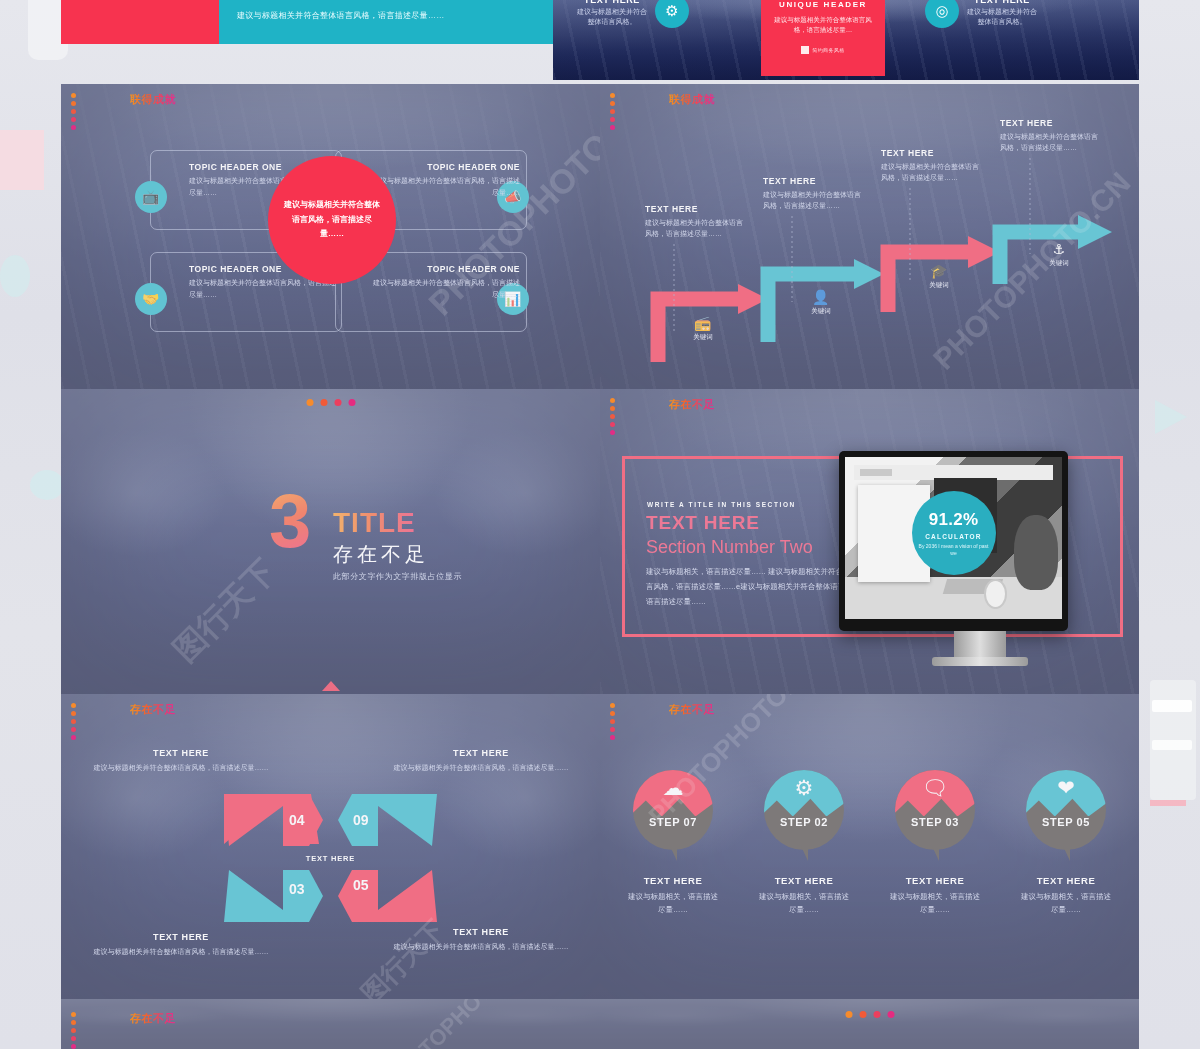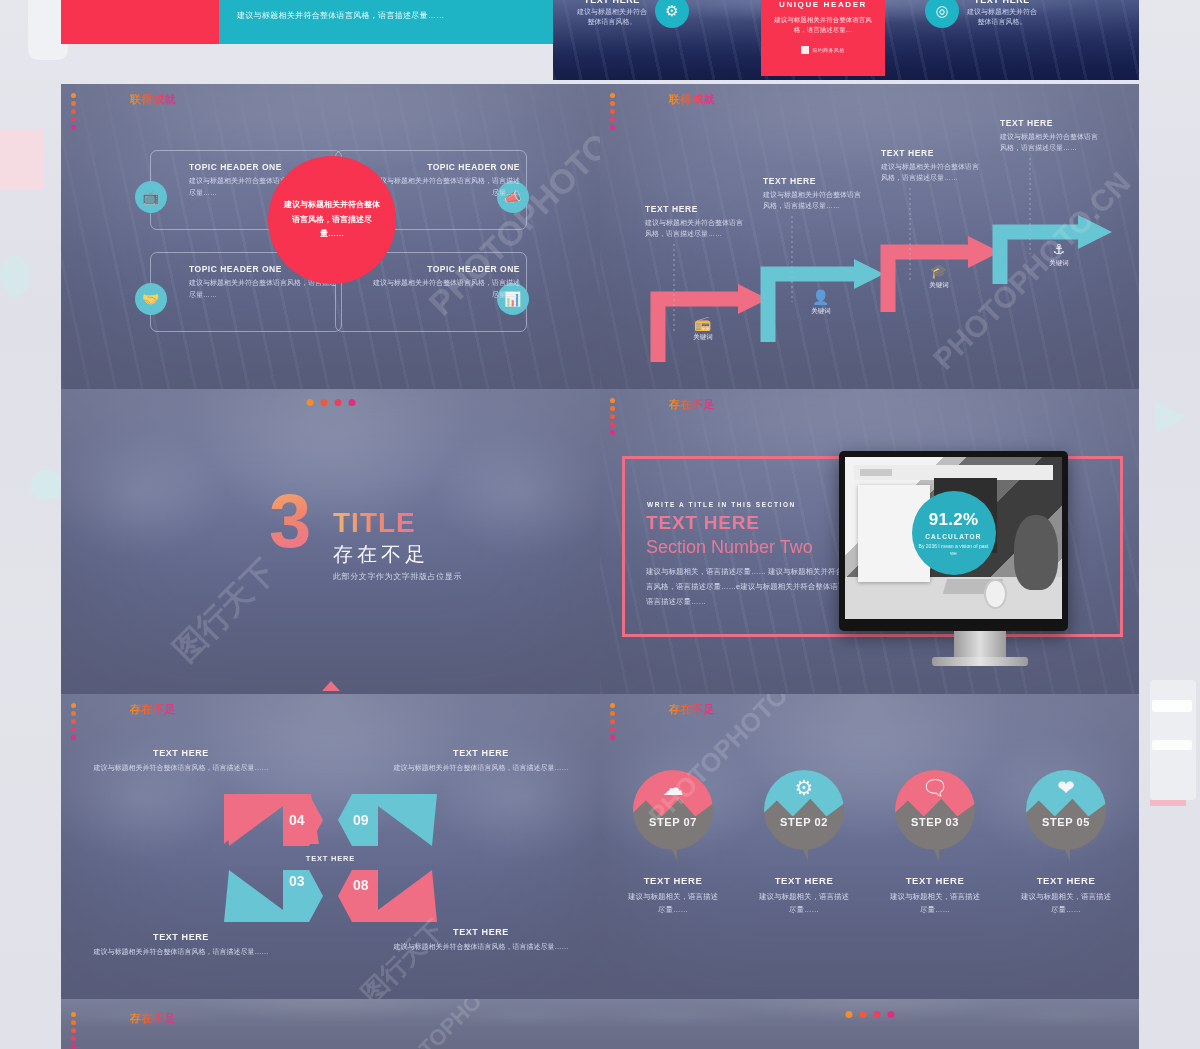--- a/index.html
+++ b/index.html
@@ -471,22 +471,22 @@
 
         <path d="M163 228 L248 228 L248 176 L222 176 L222 216 L168 176 Z" fill="#29b6c8"></path>
         <path d="M248 228 L262 202 L248 176 Z" fill="#29b6c8"></path>
 
         <path d="M376 228 L291 228 L291 176 L317 176 L317 216 L371 176 Z" fill="#f7334f"></path>
         <path d="M291 228 L277 202 L291 176 Z" fill="#f7334f"></path>
       </svg>
 
       <div class="xnum" style="left:228px;top:118px;">04</div>
       <div class="xnum" style="left:292px;top:118px;">09</div>
-      <div class="xnum" style="left:228px;top:179px;">03</div>
-      <div class="xnum" style="left:292px;top:183px;">08</div>
+      <div class="xnum" style="left:228px;top:187px;">03</div>
+      <div class="xnum" style="left:292px;top:183px;">05</div>
 
       <div class="xlabel">TEXT HERE</div>
 
       <div class="xtxt" style="left:15px;top:54px;">
         <div class="xh">TEXT HERE</div>
         <div class="xp">建议与标题相关并符合整体语言风格，语言描述尽量……</div>
       </div>
       <div class="xtxt" style="left:315px;top:54px;">
         <div class="xh">TEXT HERE</div>
         <div class="xp">建议与标题相关并符合整体语言风格，语言描述尽量……</div>

